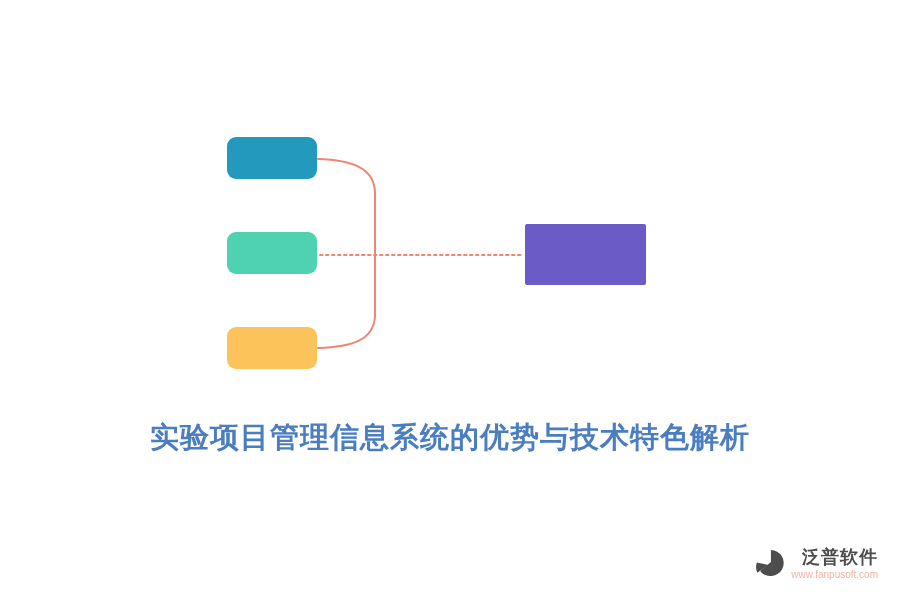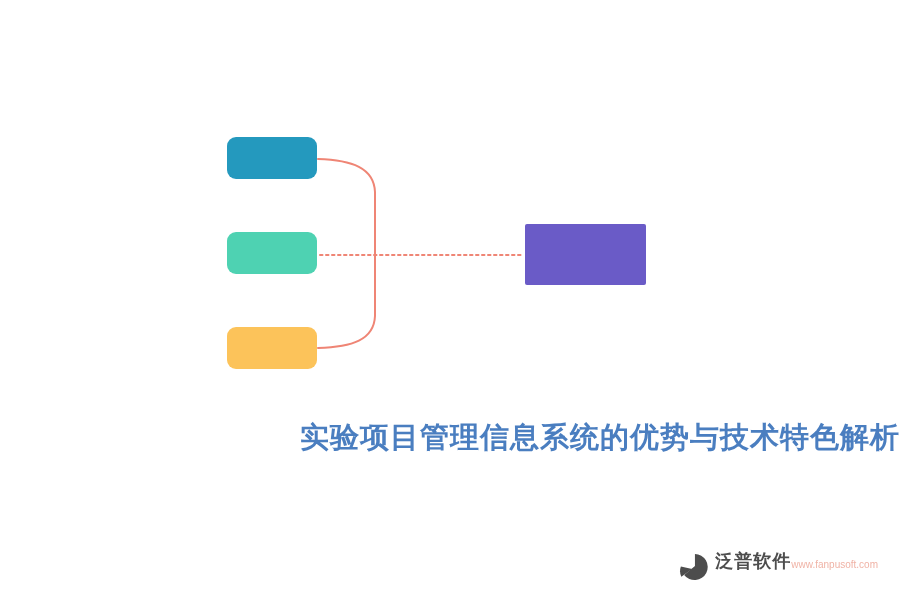--- a/index.html
+++ b/index.html
@@ -40,21 +40,21 @@
     left: 525px; top: 224px;
     width: 121px; height: 61px;
     background: #6a5bc7;
     border-radius: 2px;
   }
   .title {
     position: absolute;
     top: 418px;
     left: 0;
     width: 900px;
-    text-align: right;
+    text-align: center;
     margin: 0;
     font-family: "Liberation Serif", "DejaVu Serif", serif;
     font-size: 29px;
     font-weight: 700;
     letter-spacing: 1px;
     color: #4a7ec0;
   }
   .footer {
     position: absolute;
     right: 22px;
@@ -63,21 +63,21 @@
     align-items: flex-start;
     gap: 6px;
   }
   .logo-icon {
     width: 30px;
     height: 30px;
     margin-top: 2px;
   }
   .brand-text-block {
     display: flex;
-    flex-direction: row;
+    flex-direction: column;
     align-items: flex-end;
   }
   .brand-name {
     font-size: 18px;
     font-weight: 700;
     color: #4d4d4d;
     line-height: 22px;
     letter-spacing: 1px;
   }
   .brand-website {

